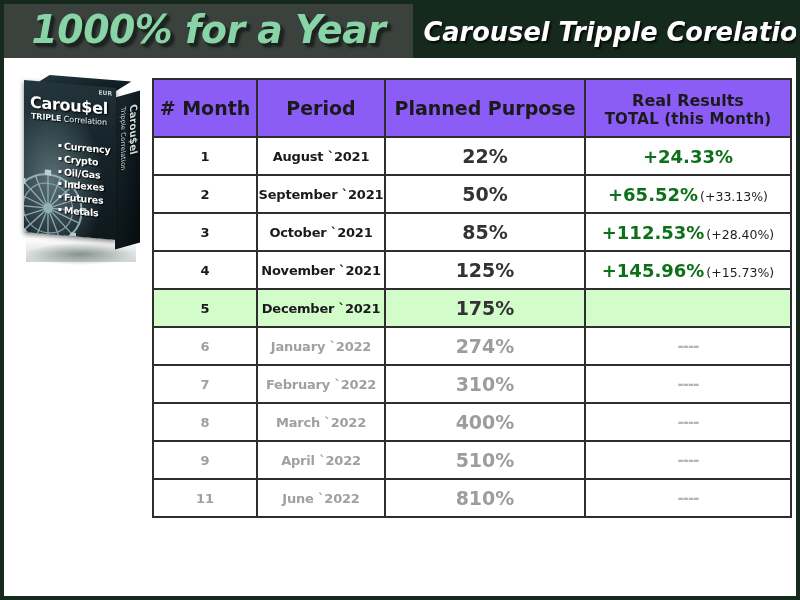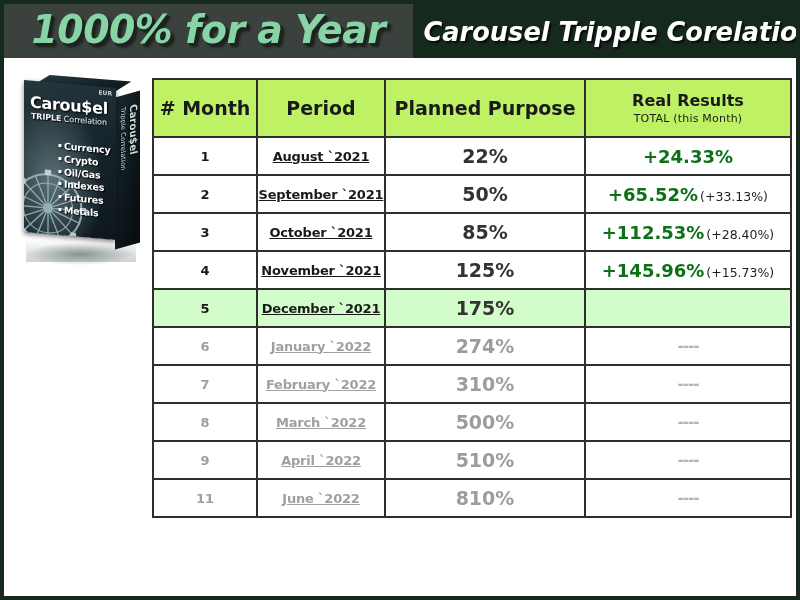--- a/index.html
+++ b/index.html
@@ -254,50 +254,49 @@
   }
   table.perf th,
   table.perf td {
     border: 2px solid #2e2e2e;
     text-align: center;
     vertical-align: middle;
     font-family: "DejaVu Sans", sans-serif;
     padding: 0;
   }
   thead th {
-    background: #bef264;
+    background: #8b5cf6;
     height: 56px;
     color: #1a1a1a;
     font-weight: bold;
     font-size: 19px;
   }
   thead th .rr-main {
     display: block;
     font-size: 16px;
     line-height: 22px;
   }
   thead th .rr-sub {
     display: block;
-    font-size: 11px;
-    font-weight: normal;
+    font-size: 15px;
+    font-weight: bold;
     line-height: 14px;
     letter-spacing: 0.2px;
   }
   tbody tr { height: 38px; }
   td.c-num {
     font-size: 13px;
     font-weight: bold;
     color: #1a1a1a;
   }
   td.c-period {
     font-size: 13px;
     font-weight: bold;
     color: #1a1a1a;
     letter-spacing: -0.2px;
-    text-decoration: underline;
   }
   td.c-plan {
     font-size: 19px;
     font-weight: bold;
     color: #333333;
   }
   td.c-real {
     font-size: 18px;
     font-weight: bold;
     color: #0d7019;
@@ -453,21 +452,21 @@
           </tr>
           <tr class="future">
             <td class="c-num">7</td>
             <td class="c-period">February `2022</td>
             <td class="c-plan">310%</td>
             <td class="c-real"><span>----</span></td>
           </tr>
           <tr class="future">
             <td class="c-num">8</td>
             <td class="c-period">March `2022</td>
-            <td class="c-plan">500%</td>
+            <td class="c-plan">400%</td>
             <td class="c-real"><span>----</span></td>
           </tr>
           <tr class="future">
             <td class="c-num">9</td>
             <td class="c-period">April `2022</td>
             <td class="c-plan">510%</td>
             <td class="c-real"><span>----</span></td>
           </tr>
           <tr class="future">
             <td class="c-num">11</td>

